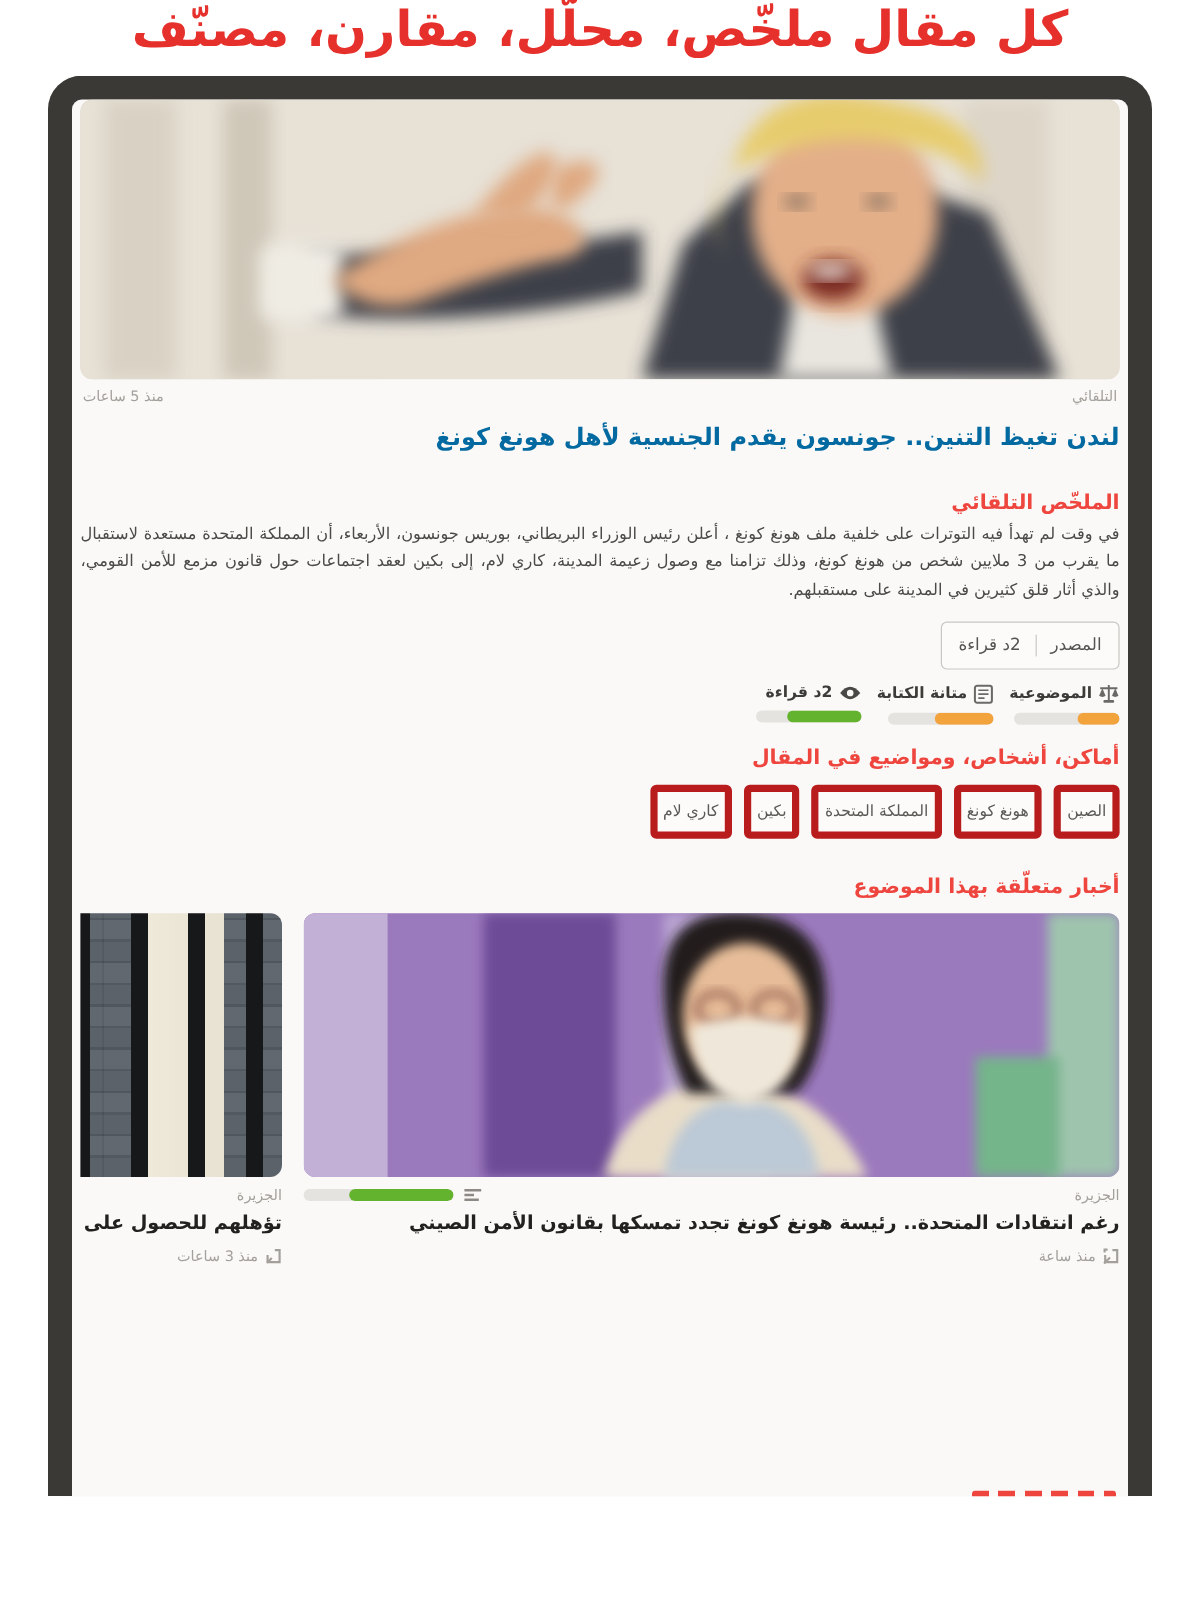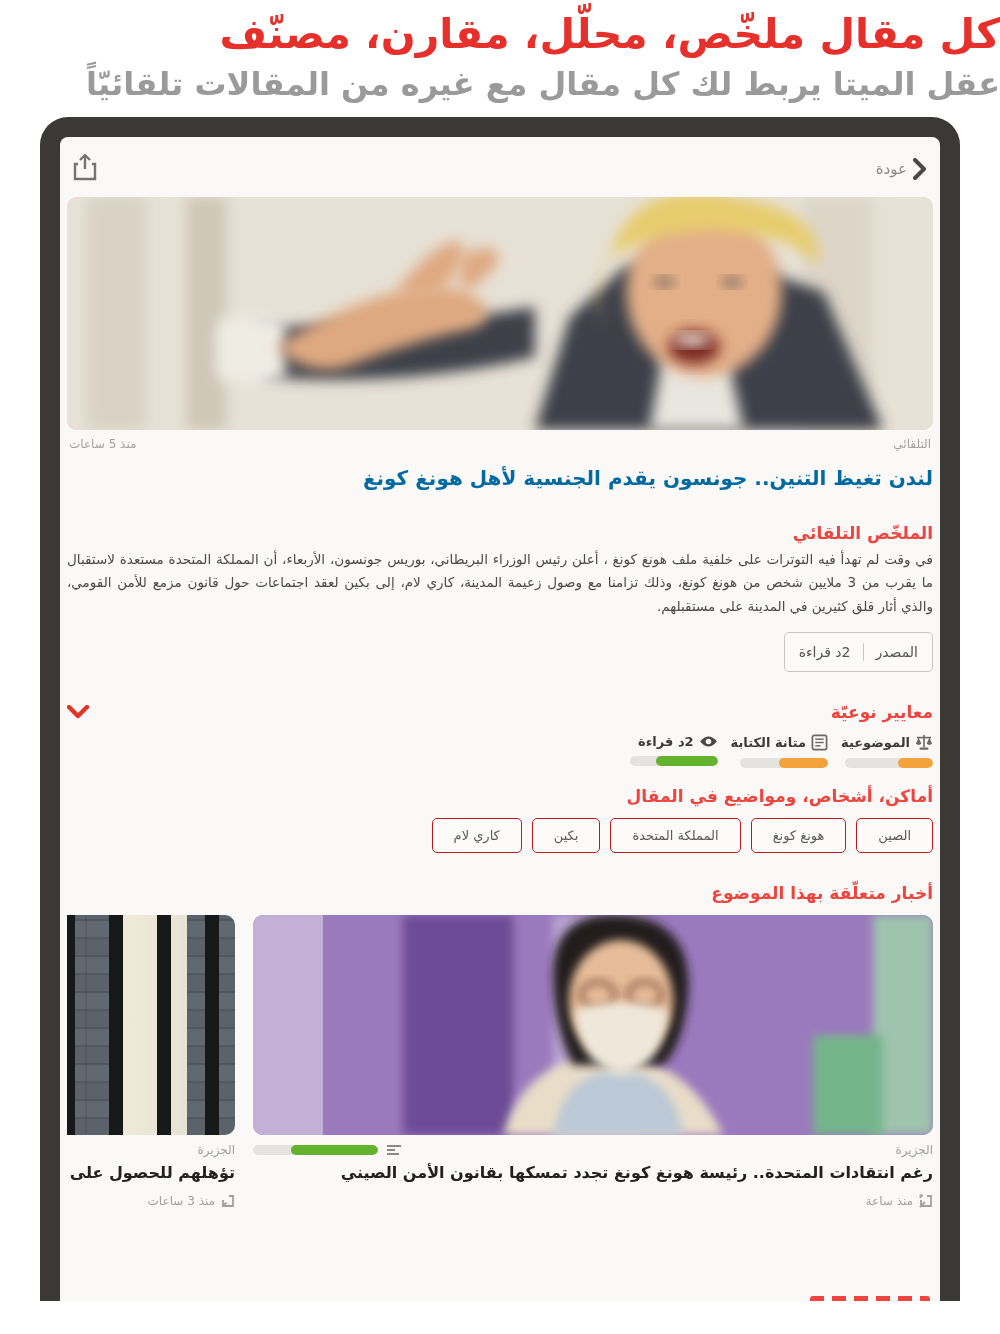--- a/index.html
+++ b/index.html
@@ -3,21 +3,21 @@
 <meta charset="utf-8">
 <style>
   * { box-sizing: border-box; margin: 0; padding: 0; }
   html,body { width:1000px; height:1334px; overflow:hidden; }
   body {
     background:#ffffff;
     font-family:"DejaVu Sans", sans-serif;
     position:relative;
   }
   
-  .promo { padding-top:10px; direction:rtl; }
+  .promo { text-align:center; direction:rtl; }
   .promo-title { color:#e6302b; font-size:41px; font-weight:bold; line-height:1.2; }
   .promo-sub   { color:#9a9a9a; font-size:32px; font-weight:bold; margin-top:6px; }
 
   
   .frame {
     margin:14px 40px 0;
     height:1184px;
     border:20px solid #3a3936;
     border-bottom:none;
     border-radius:28px 28px 0 0;
@@ -58,22 +58,22 @@
   .quality-head-row { display:flex; justify-content:space-between; align-items:center; margin-top:30px; }
   .metrics { display:flex; gap:13px; margin-top:12px; }
   .metric { display:flex; flex-direction:column; gap:7px; }
   .metric-label { display:flex; align-items:center; gap:5px; color:#3c3b38; font-size:13px; font-weight:bold; }
   .bar { width:88px; height:10px; border-radius:5px; background:#e5e3e0; overflow:hidden; direction:rtl; }
   .bar-fill { height:100%; border-radius:5px; }
 
   
   .tags { display:flex; gap:10px; margin-top:12px; flex-wrap:wrap; }
   .tag {
-    border:1px solid #b91c1c; border-radius:5px; background:#fcfbfa;
-    padding:9px 21px; font-size:13px; color:#5b5955; cursor:pointer; white-space:nowrap;
+    border:6px solid #b91c1c; border-radius:5px; background:#fcfbfa;
+    padding:9px 5px; font-size:13px; color:#5b5955; cursor:pointer; white-space:nowrap;
   }
 
   
   .cards { display:flex; gap:18px; margin-top:12px; overflow:hidden; }
   .card { flex:none; }
   .card-1 { width:680px; }
   .card-2 { width:400px; }
   .card-img { height:220px; border-radius:10px; overflow:hidden; position:relative; }
   .card-img svg { width:100%; height:100%; display:block; }
   .card-meta { display:flex; justify-content:space-between; align-items:center; margin-top:8px; color:#a39f9a; font-size:12px; }
@@ -95,41 +95,25 @@
       repeating-linear-gradient(0deg, #9aa0a6 0 16px, #8b9197 16px 18px, #a4aaaf 18px 34px, #878d93 34px 36px),
       repeating-linear-gradient(90deg, #969ca2 0 40px, #8a9096 40px 42px);
     background-blend-mode:normal,normal,multiply,normal;
   }
 </style>
 </head>
 <body>
 
 <div class="promo">
   <div class="promo-title">كل مقال ملخّص، محلّل، مقارن، مصنّف</div>
-  <div class="promo-sub">عقل الميتا يربط لك كل مقال مع غيره من المقالات تلقائيّاً</div>
 </div>
 
 <div class="frame">
   <div class="app">
 
-    <div class="topbar">
-      <div class="back">
-        <svg width="16" height="22" viewBox="0 0 16 22">
-          <polyline points="4,2 13,11 4,20" fill="none" stroke="#4a4945" stroke-width="4" stroke-linecap="round" stroke-linejoin="round"></polyline>
-        </svg>
-        <span>عودة</span>
-      </div>
-      <div class="share-btn">
-        <svg width="24" height="28" viewBox="0 0 24 28">
-          <path d="M5 11 H2 V26 H22 V11 H19" fill="none" stroke="#76736e" stroke-width="2.4"></path>
-          <line x1="12" y1="2" x2="12" y2="16" stroke="#76736e" stroke-width="2.4"></line>
-          <polyline points="7,7 12,2 17,7" fill="none" stroke="#76736e" stroke-width="2.4" stroke-linejoin="round"></polyline>
-        </svg>
-      </div>
-    </div>
 
     <div class="hero">
       <svg viewBox="0 0 870 233" preserveAspectRatio="none">
         <defs>
             <filter id="b1" x="-30%" y="-30%" width="160%" height="160%">
               <feGaussianBlur stdDeviation="7"></feGaussianBlur>
             </filter>
           </defs>
         <rect x="0" y="0" width="870" height="233" fill="#e7e1d6"></rect>
         <rect x="20" y="0" width="60" height="233" fill="#d9d2c4" filter="url(#b1)"></rect>
@@ -172,26 +156,20 @@
     <p class="summary-p">في وقت لم تهدأ فيه التوترات على خلفية ملف هونغ كونغ ، أعلن رئيس الوزراء البريطاني، بوريس جونسون، الأربعاء، أن المملكة المتحدة مستعدة لاستقبال ما يقرب من 3 ملايين شخص من هونغ كونغ، وذلك تزامنا مع وصول زعيمة المدينة، كاري لام، إلى بكين لعقد اجتماعات حول قانون مزمع للأمن القومي، والذي أثار قلق كثيرين في المدينة على مستقبلهم.</p>
 
     <div>
       <div class="src-btn">
         <span>المصدر</span>
         <span class="sep"></span>
         <span>2د قراءة</span>
       </div>
     </div>
 
-    <div class="quality-head-row">
-      <div class="sec-heading" style="margin-top:0">معايير نوعيّة</div>
-      <svg width="22" height="14" viewBox="0 0 22 14">
-        <polyline points="2,2 11,11 20,2" fill="none" stroke="#e03529" stroke-width="4.5" stroke-linecap="round" stroke-linejoin="round"></polyline>
-      </svg>
-    </div>
 
     <div class="metrics">
       <div class="metric">
         <div class="metric-label">
           <svg width="18" height="17" viewBox="0 0 20 19">
             <line x1="10" y1="1" x2="10" y2="15" stroke="#6b6965" stroke-width="1.8"></line>
             <line x1="2" y1="4" x2="18" y2="4" stroke="#6b6965" stroke-width="1.8"></line>
             <path d="M2 4 L-1 11 A4 3 0 0 0 5 11 Z" fill="#6b6965" transform="translate(2,0)"></path>
             <path d="M18 4 L15 11 A4 3 0 0 0 21 11 Z" fill="#6b6965" transform="translate(-2,0)"></path>
             <rect x="5" y="15" width="10" height="2.5" rx="1" fill="#6b6965"></rect>

